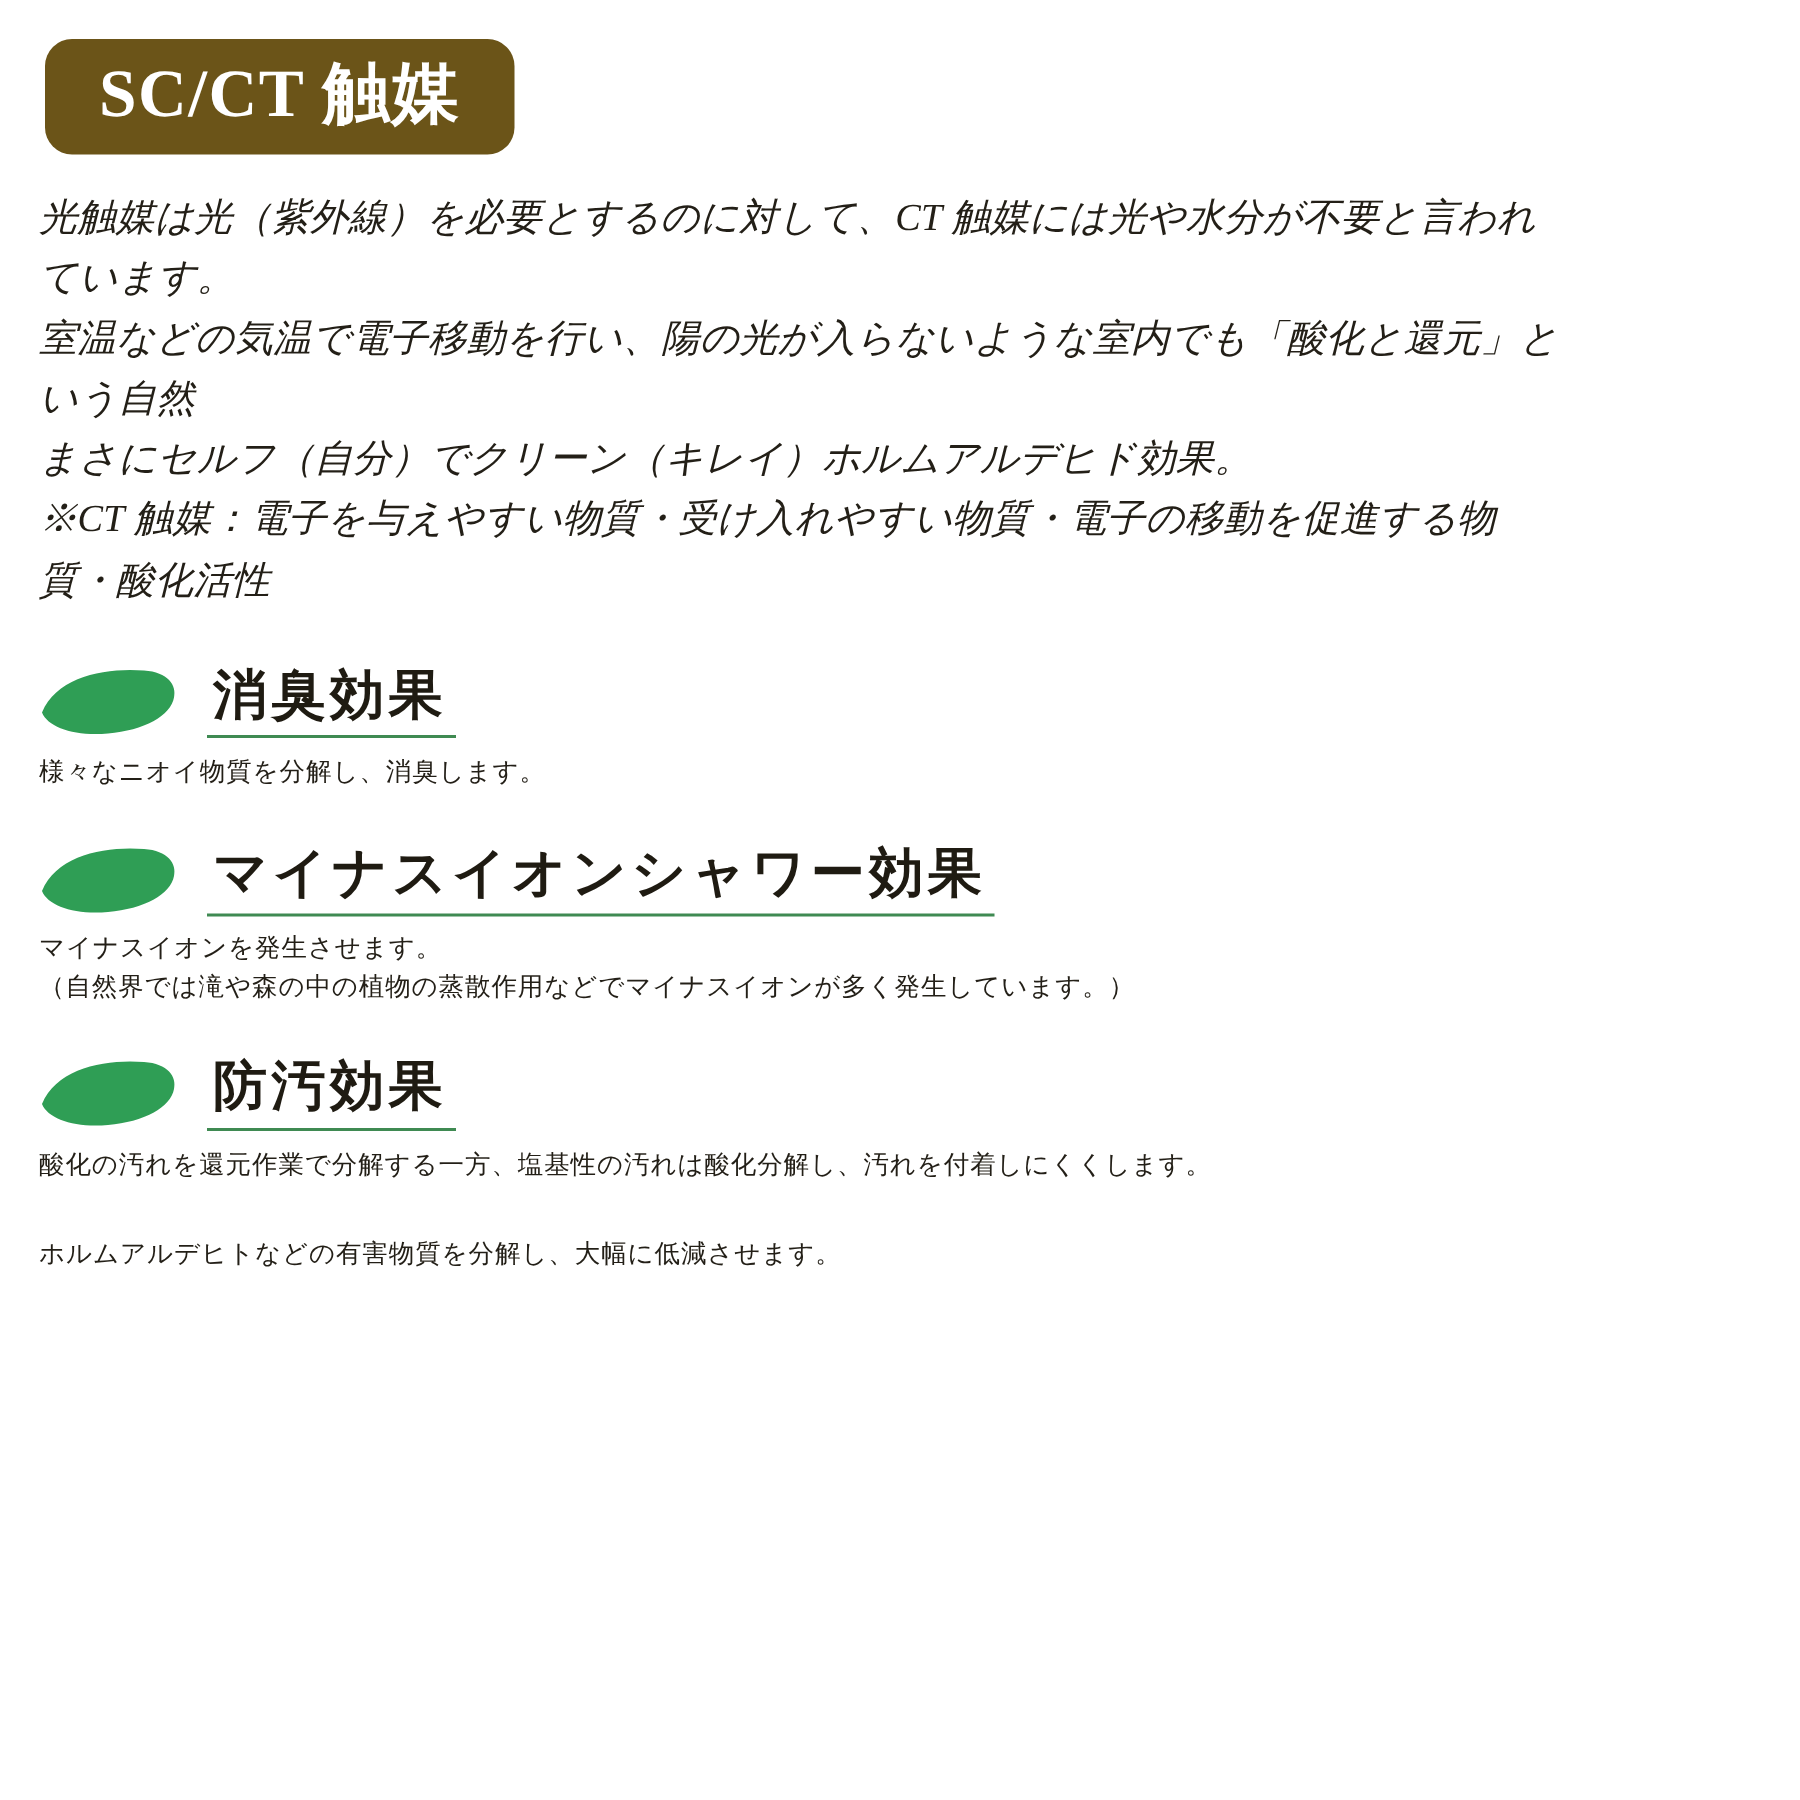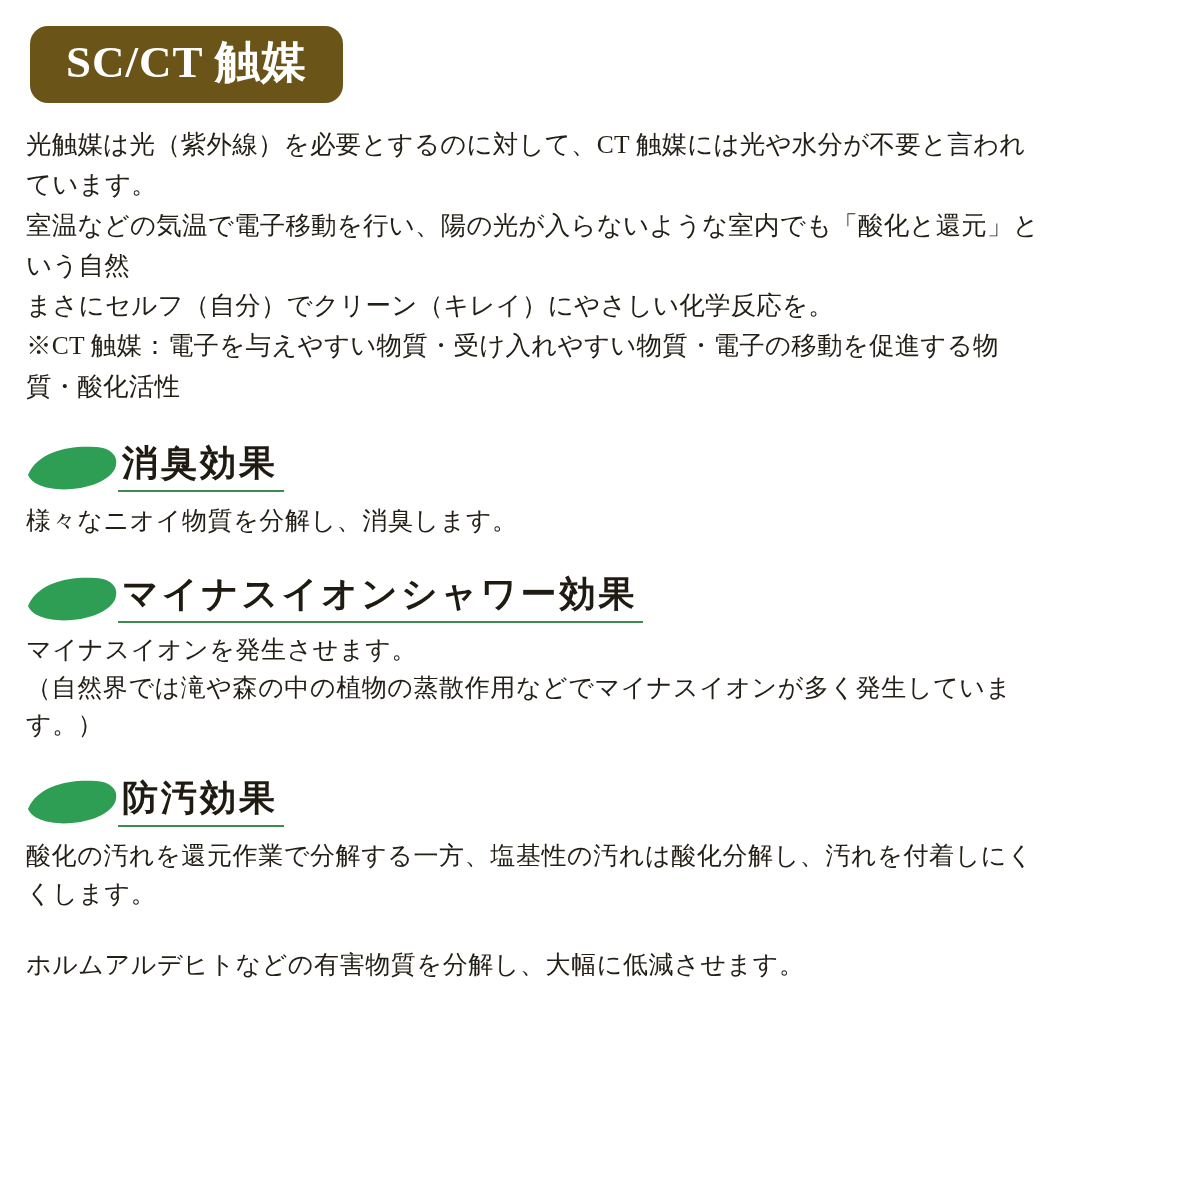--- a/index.html
+++ b/index.html
@@ -36,56 +36,57 @@
     margin-left: 4px;
   }
 
   
   .intro {
     margin-top: 22px;
     font-size: 25.5px;
     line-height: 1.58;
     letter-spacing: 0.2px;
     color: #231f17;
+    font-style: italic;
   }
   .intro p {
     margin: 0;
   }
 
   
   .effects {
     margin-top: 36px;
   }
   .effect {
     margin-bottom: 34px;
   }
   .effect-head {
     display: flex;
     align-items: center;
-    gap: 0;
+    gap: 20px;
   }
   .leaf {
     flex: 0 0 auto;
     width: 92px;
     height: 46px;
     display: block;
   }
   .effect-title {
     font-size: 36px;
     line-height: 1.15;
     font-weight: 700;
     color: #1f1b12;
     letter-spacing: 3px;
     border-bottom: 2px solid #3f8a52;
     padding: 0 6px 6px 4px;
     display: inline-block;
   }
   .effect-body {
     margin-top: 10px;
-    font-size: 25px;
+    font-size: 17px;
     line-height: 1.5;
     letter-spacing: 0.6px;
     color: #231f17;
   }
   .effect-body p {
     margin: 0;
   }
   .effect.tight .effect-body {
     margin-top: 8px;
   }
@@ -93,21 +94,21 @@
 </head>
 <body>
 
 <div class="page">
 
   <div class="title-badge">SC/CT 触媒</div>
 
   <div class="intro">
     <p>光触媒は光（紫外線）を必要とするのに対して、CT 触媒には光や水分が不要と言われています。</p>
     <p>室温などの気温で電子移動を行い、陽の光が入らないような室内でも「酸化と還元」という自然</p>
-    <p>まさにセルフ（自分）でクリーン（キレイ）にやさしい化学反応を。</p>
+    <p>まさにセルフ（自分）でクリーン（キレイ）ホルムアルデヒド効果。</p>
     <p>※CT 触媒：電子を与えやすい物質・受け入れやすい物質・電子の移動を促進する物質・酸化活性</p>
   </div>
 
   <div class="effects">
 
     <div class="effect">
       <div class="effect-head">
         <svg class="leaf" viewBox="0 0 92 46" aria-hidden="true">
           <path d="M2 30 C 12 6, 44 0, 70 2 C 86 3, 92 12, 90 20 C 88 32, 70 42, 46 44 C 24 46, 6 40, 2 30 Z" fill="#2f9e55"></path>
         </svg>

